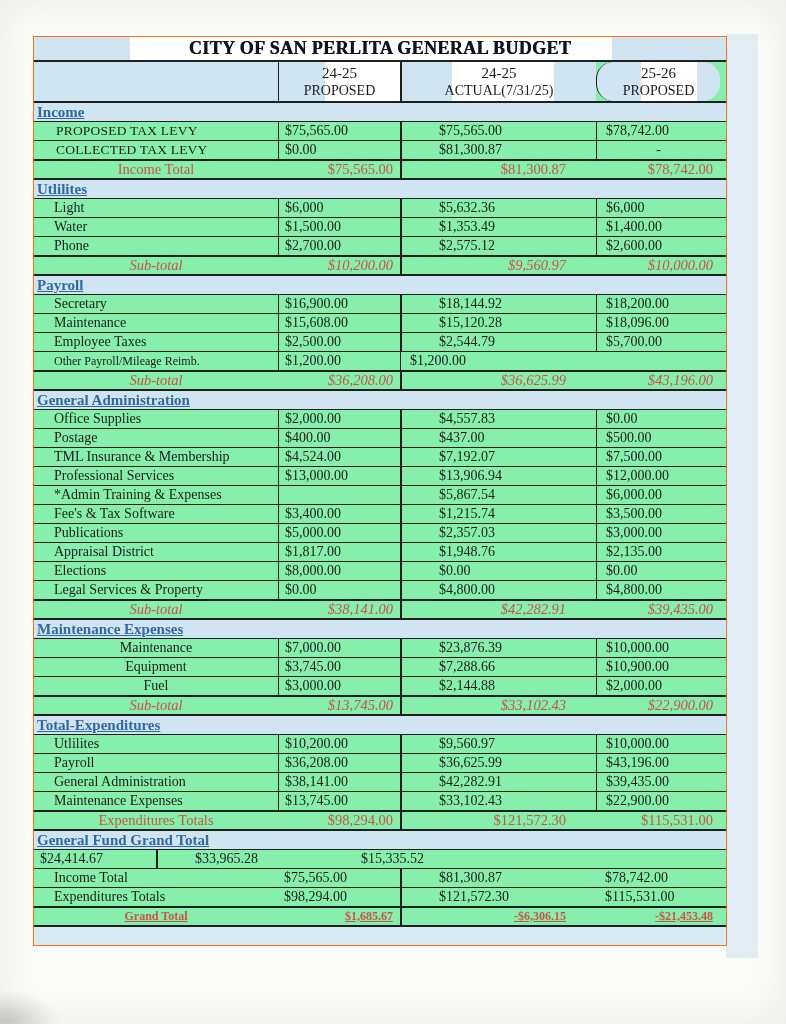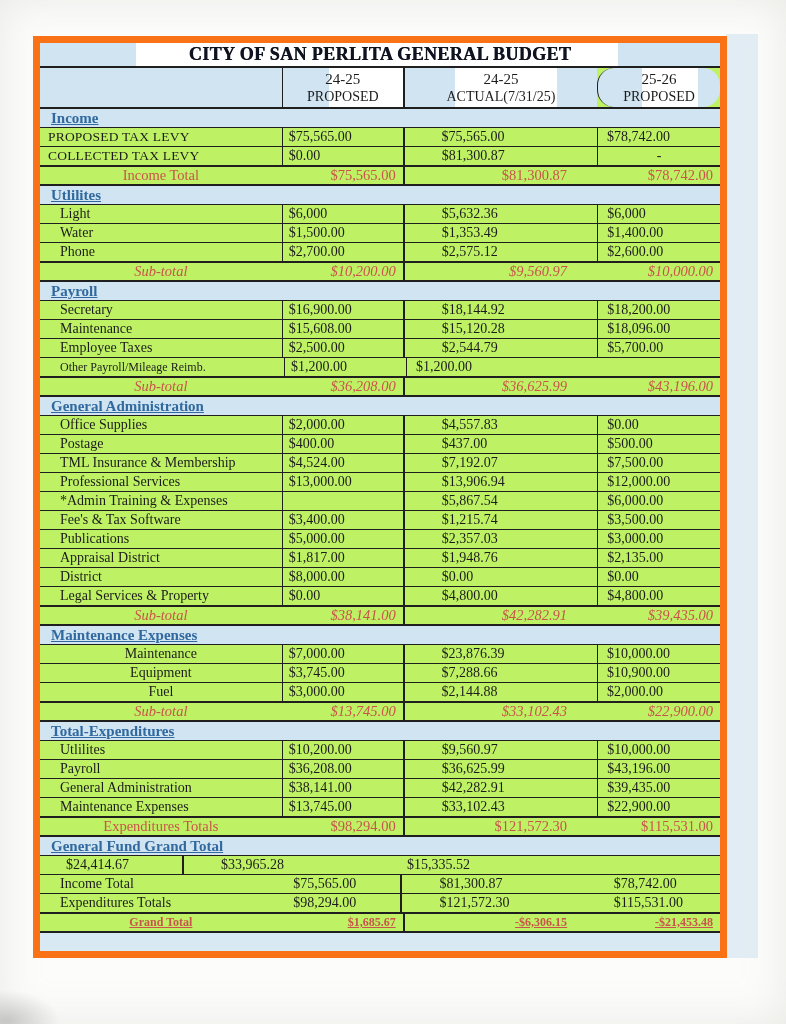--- a/index.html
+++ b/index.html
@@ -10,24 +10,24 @@
     color:#1c1c1c;
     position:relative;
     overflow:hidden;
   }
   .page{position:absolute;inset:0;background:#fcfcfa;box-shadow:inset 0 0 40px rgba(180,180,175,.25);}
   .scan-strip{position:absolute;left:726px;top:34px;width:32px;height:924px;background:#dde9f2;opacity:.85;}
   .scan-smudge{position:absolute;left:0;top:990px;width:60px;height:34px;background:radial-gradient(ellipse at 10% 90%, rgba(120,120,118,.35), transparent 70%);}
 
   .budget-table{
     position:absolute;left:33px;top:36px;width:694px;
-    border:7px solid #f97316;background:#fff;
+    border:1px solid #f97316;background:#fff;
     box-sizing:border-box;
   }
-  .row{display:flex;box-sizing:border-box;border-top:1.5px solid #1f1f1f;background:#bef264;height:19px;}
+  .row{display:flex;box-sizing:border-box;border-top:1.5px solid #1f1f1f;background:#86efac;height:19px;}
   .cell{box-sizing:border-box;height:100%;display:flex;align-items:center;overflow:hidden;white-space:nowrap;}
   .c0{width:244px;}
   .c1{width:122px;}
   .c2{width:196px;}
   .c3{width:124px;}
 
   
   .title-row{height:23px;border-top:none;justify-content:center;align-items:center;
     background:linear-gradient(90deg,#d0e4f1 0 96px,#fff 96px 578px,#d0e4f1 578px 100%);}
   .title-text{font-size:18px;font-weight:bold;letter-spacing:.4px;color:#0f1320;
@@ -37,36 +37,36 @@
   .colheader-row{height:41px;border-top:2px solid #1f1f1f;}
   .colheader-row .cell{flex-direction:column;justify-content:center;line-height:18px;}
   .ch-line1{font-size:15px;}
   .ch-line2{font-size:14px;}
   .ch-blank{background:#d0e4f1;}
   .colheader-row .c1{border-left:1.5px solid #1f1f1f;background:linear-gradient(90deg,#d0e4f1 0 46px,#fff 46px 100%);}
   .colheader-row .c2{border-left:2.5px solid #1f1f1f;background:linear-gradient(90deg,#d0e4f1 0 50px,#fff 50px 152px,#d0e4f1 152px 100%);}
   .colheader-row .c3{border-left:1.5px solid #1f1f1f;background:linear-gradient(90deg,#d0e4f1 0 44px,#fff 44px 100px,#d0e4f1 100px 100%);border-radius:17px;}
 
   
-  .section-row{height:20px;border-top:2px solid #1f1f1f;background:#d0e4f1;padding-left:8px;}
+  .section-row{height:20px;border-top:2px solid #1f1f1f;background:#d0e4f1;}
   .section-title{font-size:15px;font-weight:bold;color:#31699f;text-decoration:underline;padding-left:3px;display:flex;align-items:center;height:100%;}
 
   
   .data-row .c1{border-left:1.5px solid #1f1f1f;}
   .data-row .c2{border-left:2.5px solid #1f1f1f;}
   .data-row .c3{border-left:1.5px solid #1f1f1f;}
   .lbl{padding-left:20px;font-size:14px;}
-  .caps{font-size:13.5px;letter-spacing:.2px;padding-left:8px;}
+  .caps{font-size:13.5px;letter-spacing:.2px;padding-left:22px;}
   .small{font-size:12px;}
   .v{padding-left:6px;font-size:14px;}
   .c2.v{padding-left:37px;}
   .c3.v{padding-left:9px;}
   .center-lbl .c0{justify-content:center;padding-left:0;}
   .cell.dash{justify-content:center;padding:0;}
-  .merged .c1,.merged .c3{border-left:none;margin-left:20px;}
+  .merged .c1,.merged .c3{border-left:none;}
 
   
   .total-row{border-top:2px solid #1f1f1f;}
   .total-row .c2{border-left:2.5px solid #1f1f1f;}
   .total-row .cell{justify-content:flex-end;color:#c9544b;font-size:14.5px;}
   .total-row .c0{justify-content:center;}
   .total-row .c1{padding-right:7px;}
   .total-row .c2{padding-right:30px;}
   .total-row .c3{padding-right:7px;}
   .total-row.sub .cell{font-style:italic;}
@@ -231,21 +231,21 @@
       <div class="cell c2 v">$2,357.03</div>
       <div class="cell c3 v">$3,000.00</div>
     </div>
     <div class="row data-row">
       <div class="cell c0 lbl">Appraisal District</div>
       <div class="cell c1 v">$1,817.00</div>
       <div class="cell c2 v">$1,948.76</div>
       <div class="cell c3 v">$2,135.00</div>
     </div>
     <div class="row data-row">
-      <div class="cell c0 lbl">District</div>
+      <div class="cell c0 lbl">Elections</div>
       <div class="cell c1 v">$8,000.00</div>
       <div class="cell c2 v">$0.00</div>
       <div class="cell c3 v">$0.00</div>
     </div>
     <div class="row data-row">
       <div class="cell c0 lbl">Legal Services &amp; Property</div>
       <div class="cell c1 v">$0.00</div>
       <div class="cell c2 v">$4,800.00</div>
       <div class="cell c3 v">$4,800.00</div>
     </div>

